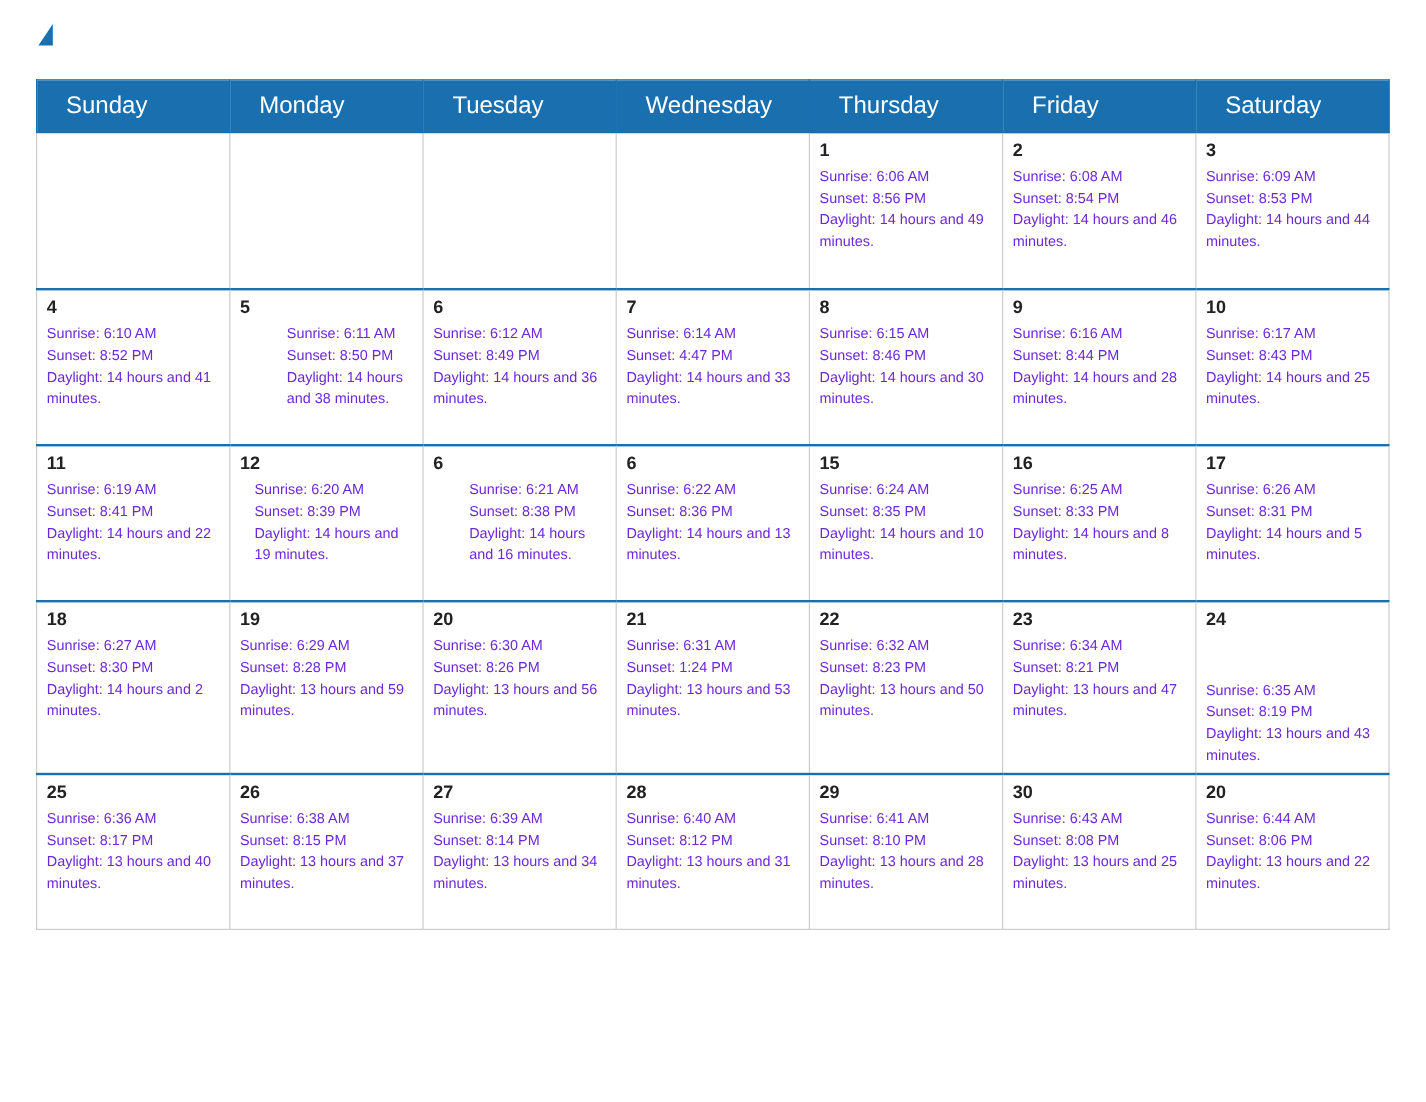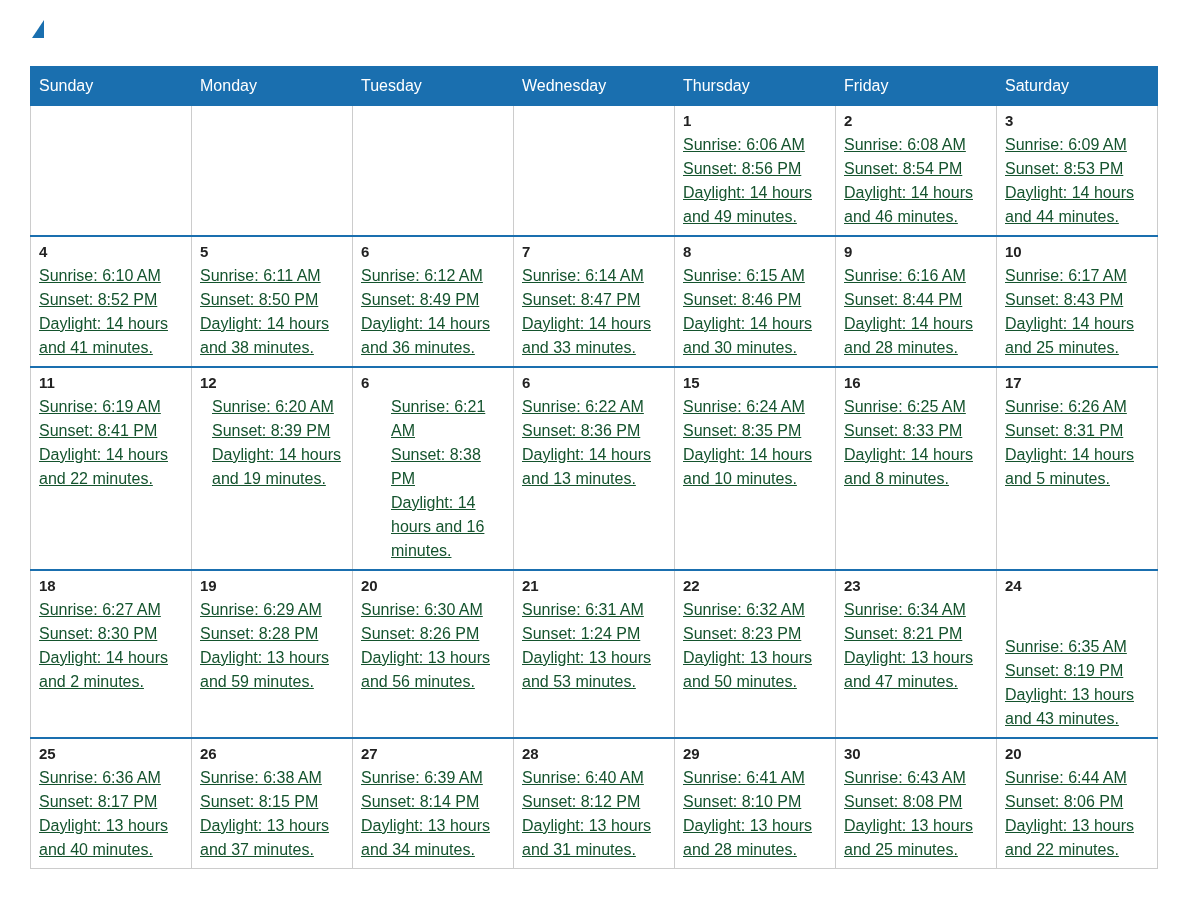--- a/index.html
+++ b/index.html
@@ -48,45 +48,44 @@
       margin-top: 4px;
     }
     .calendar {
       width: 100%;
       border-collapse: collapse;
       border: 1px solid #999;
     }
     .calendar thead tr th {
       background-color: #1a6faf;
       color: #fff;
-      padding: 10px 8px;
-      font-size: 16px;
+      padding: 10px 24px;
+      font-size: 20px;
       font-weight: normal;
       text-align: left;
       border: 1px solid #1a6faf;
     }
     .calendar tbody tr td {
       vertical-align: top;
       padding: 6px 8px;
       border: 1px solid #ccc;
       width: 14.28%;
       min-height: 110px;
       height: 130px;
     }
     .day-number {
       font-size: 15px;
       font-weight: bold;
       color: #222;
       margin-bottom: 4px;
     }
     .day-info {
-      font-size: 16px;
-      color: #14532d;
+      font-size: 12px;
+      color: #6d28d9;
       line-height: 1.5;
-      text-decoration: underline;
     }
     .empty-cell {
       background: #fff;
     }
     .calendar tbody tr:not(:last-child) td {
       border-bottom: 2px solid #1a6faf;
     }
   </style>
 </head>
 <body>
@@ -143,34 +142,34 @@
       </tr>
       <tr>
         <td>
           <div class="day-number">4</div>
           <div class="day-info" style="white-space: pre-line;">Sunrise: 6:10 AM
 Sunset: 8:52 PM
 Daylight: 14 hours and 41 minutes.</div>
         </td>
         <td>
           <div class="day-number">5</div>
-          <div class="day-info" style="white-space: pre-line;">Sunrise: 6:11 AM
+          <div class="day-info" style="white-space: pre-line; margin-left: 39px;">Sunrise: 6:11 AM
 Sunset: 8:50 PM
 Daylight: 14 hours and 38 minutes.</div>
         </td>
         <td>
           <div class="day-number">6</div>
           <div class="day-info" style="white-space: pre-line;">Sunrise: 6:12 AM
 Sunset: 8:49 PM
 Daylight: 14 hours and 36 minutes.</div>
         </td>
         <td>
           <div class="day-number">7</div>
           <div class="day-info" style="white-space: pre-line;">Sunrise: 6:14 AM
-Sunset: 8:47 PM
+Sunset: 4:47 PM
 Daylight: 14 hours and 33 minutes.</div>
         </td>
         <td>
           <div class="day-number">8</div>
           <div class="day-info" style="white-space: pre-line;">Sunrise: 6:15 AM
 Sunset: 8:46 PM
 Daylight: 14 hours and 30 minutes.</div>
         </td>
         <td>
           <div class="day-number">9</div>

